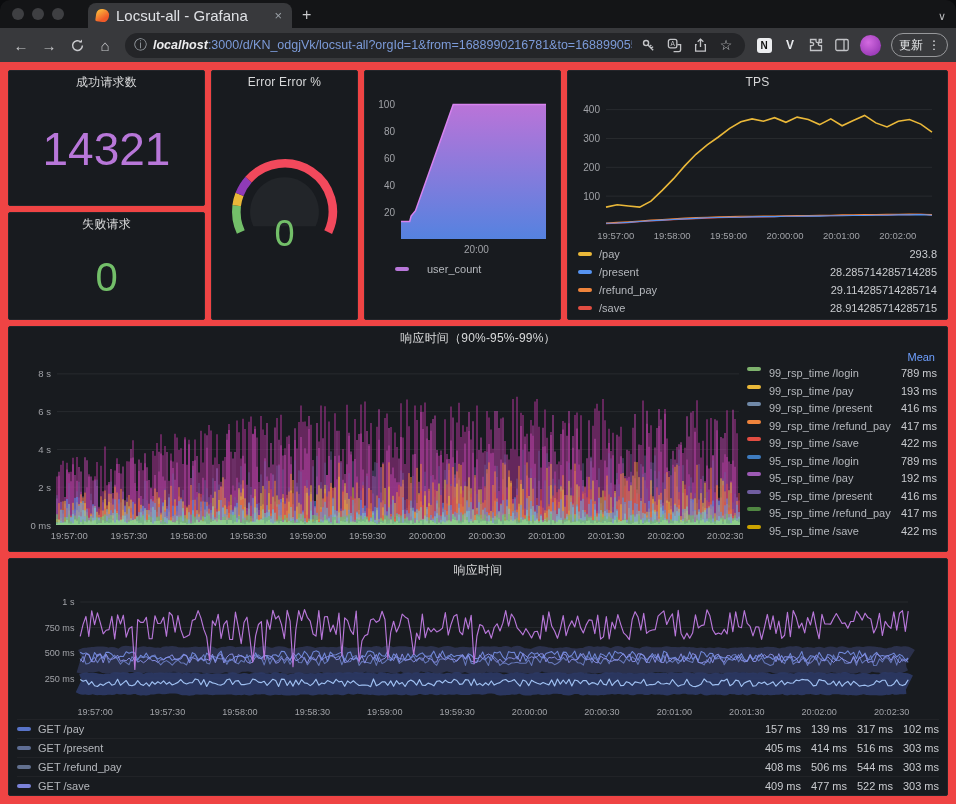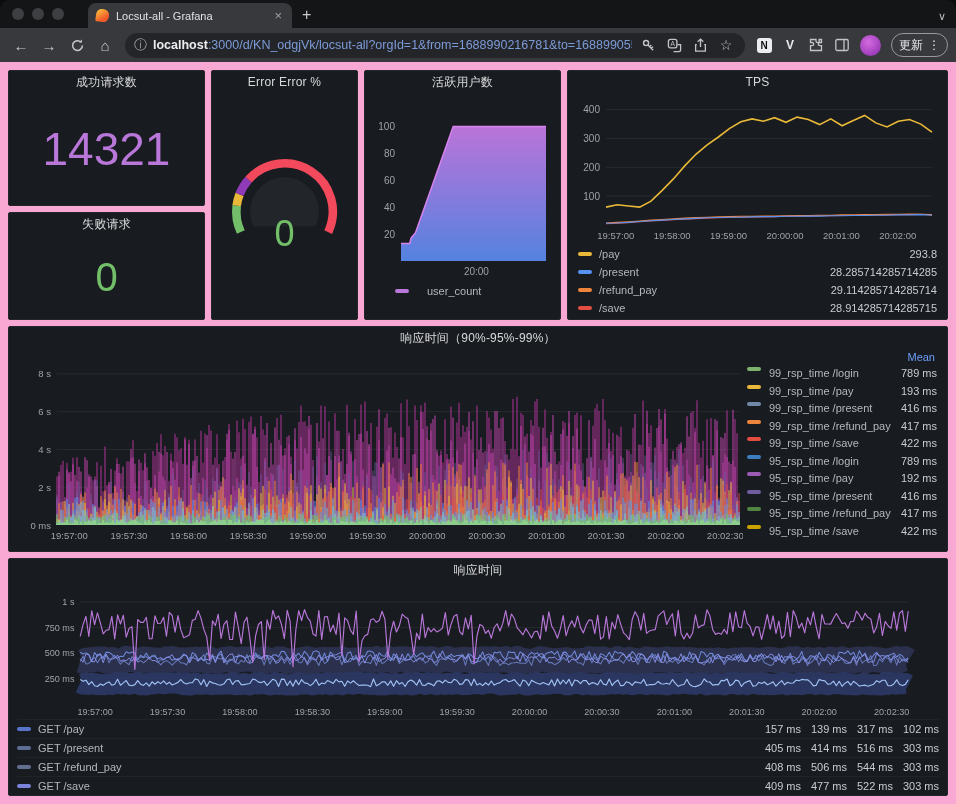--- a/index.html
+++ b/index.html
@@ -8,46 +8,46 @@
   .window{width:956px;height:804px;display:flex;flex-direction:column;border-radius:10px 10px 0 0;overflow:hidden;}
 
   
   .tabstrip{height:28px;background:#141517;display:flex;align-items:flex-end;position:relative;flex:none;}
   .lights{display:flex;gap:8px;align-items:center;height:28px;padding:0 12px 0 12px;}
   .light{width:12px;height:12px;border-radius:50%;background:#3E3F42;display:inline-block;}
   .tab{height:25px;width:188px;background:#38393C;border-radius:8px 8px 0 0;display:flex;align-items:center;
        padding:0 8px;gap:7px;margin-left:12px;}
   .favicon{width:13px;height:13px;flex:none;border-radius:45% 45% 45% 12%;
        background:linear-gradient(140deg,#FBBC3D 10%,#F05A28 70%);transform:rotate(8deg);}
-  .tab-title{font-size:11px;color:#DFE1E5;white-space:nowrap;overflow:hidden;flex:1;}
+  .tab-title{font-size:15px;color:#DFE1E5;white-space:nowrap;overflow:hidden;flex:1;}
   .tab-close{color:#9AA0A6;font-size:13px;line-height:13px;padding:0 2px;cursor:default;}
   .newtab{color:#C9CACD;font-size:16px;margin:0 0 4px 10px;line-height:18px;}
   .tabsearch{position:absolute;right:10px;bottom:5px;color:#B9BABC;font-size:11px;}
   .toolbar{height:34px;background:#38393C;display:flex;align-items:center;padding:0 8px;gap:2px;flex:none;}
   .nav-ico{width:26px;height:26px;display:flex;align-items:center;justify-content:center;color:#C8C9CC;font-size:15px;}
   .nav-ico svg{display:block;}
   .urlbar{flex:1;height:25px;border-radius:13px;background:#242528;display:flex;align-items:center;
           padding:0 9px;margin:0 5px;gap:6px;min-width:0;}
   .info-ico{color:#9AA0A6;font-size:13px;flex:none;}
   .urltext{font-size:12.5px;white-space:nowrap;overflow:hidden;flex:1;min-width:0;}
-  .url-host{color:#ECECEE;font-weight:600;}
+  .url-host{color:#ECECEE;font-weight:600;font-style:italic;}
   .url-rest{color:#7C9BD9;}
   .omni-ico{flex:none;display:flex;align-items:center;justify-content:center;width:20px;color:#C3C4C7;}
   .star{font-size:14px;color:#C3C4C7;}
   .tb-ico{width:24px;height:24px;display:flex;align-items:center;justify-content:center;color:#C3C4C7;flex:none;}
   .ext-n{width:15px;height:15px;background:#ECEDEF;color:#111;border-radius:3px;font-size:10px;font-weight:700;
          display:flex;align-items:center;justify-content:center;}
   .ext-v{color:#E8EAED;font-size:12px;font-weight:700;}
   .avatar{width:21px;height:21px;border-radius:50%;background:radial-gradient(circle at 40% 35%,#D36AE0,#9B3BB8 75%);flex:none;margin:0 4px;}
   .update-btn{height:22px;border:1.5px solid #97989B;border-radius:13px;display:flex;align-items:center;
               padding:0 7px;gap:5px;color:#E8EAED;font-size:12px;flex:none;margin-left:4px;font-family:Liberation Mono, monospace;}
   .update-dots{font-size:12px;color:#E8EAED;}
 
   
-  .dash{flex:1;background:#f9a8d4;padding:8px;display:flex;flex-direction:column;gap:6px;min-height:0;}
+  .dash{flex:1;background:#ef4444;padding:8px;display:flex;flex-direction:column;gap:6px;min-height:0;}
   .panel{background:#181B1F;border:1px solid #24262B;border-radius:2px;display:flex;flex-direction:column;min-height:0;box-sizing:border-box;}
   .p-title{height:22px;flex:none;display:flex;align-items:center;justify-content:center;
            font-size:12px;font-weight:500;color:#D8D9DA;letter-spacing:.2px;}
   .row1{display:grid;grid-template-columns:197px 147px 197px 1fr;gap:6px;height:250px;flex:none;}
   .colA{display:flex;flex-direction:column;gap:6px;}
   .colA .panel:first-child{height:136px;}
   .colA .panel:last-child{flex:1;}
   .bignum{flex:1;display:flex;align-items:center;justify-content:center;font-weight:500;}
   .num-purple{color:#B877D9;font-size:46px;}
   .num-green{color:#73BF69;font-size:40px;}
@@ -171,21 +171,20 @@
               <path d="M24.2 113.7 A56 56 0 0 1 19.4 83.0" fill="none" stroke="#73BF69" stroke-width="10"></path>
               <path d="M19.4 83.0 A56 56 0 0 1 22.7 69.9" fill="none" stroke="#EAB839" stroke-width="10"></path>
               <path d="M22.7 69.9 A56 56 0 0 1 33.2 52.7" fill="none" stroke="#8F3BB8" stroke-width="10"></path>
               <path d="M33.2 52.7 A56 56 0 0 1 125.8 113.7" fill="none" stroke="#F2495C" stroke-width="10"></path>
               <text x="75" y="130" text-anchor="middle" font-size="42" font-weight="500" fill="#73BF69">0</text>
             </svg>
           </div>
       </section>
 
       <section class="panel">
-        <header class="p-title">活跃用户数</header>
         <div class="users-body">
           <svg id="users-svg" viewBox="0 0 179 188" width="179" height="188">
               <defs>
                 <linearGradient id="ug" x1="0" y1="0" x2="0" y2="1">
                   <stop offset="0%" stop-color="#C87BE8"></stop>
                   <stop offset="100%" stop-color="#5A8BF0"></stop>
                 </linearGradient>
               </defs>
               <text x="22" y="144.5841121495327" text-anchor="end" font-size="10" fill="#A0A2A7">20</text>
               <text x="22" y="117.66822429906543" text-anchor="end" font-size="10" fill="#A0A2A7">40</text>

